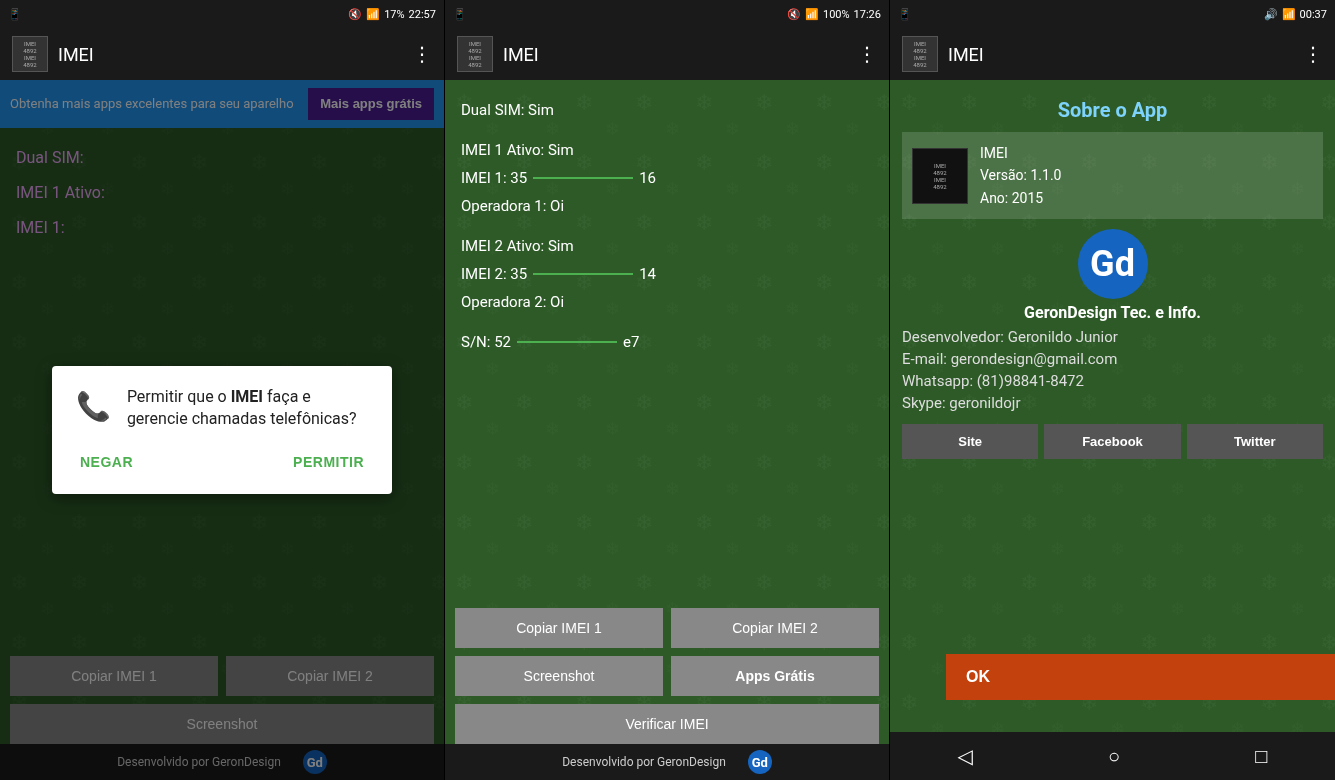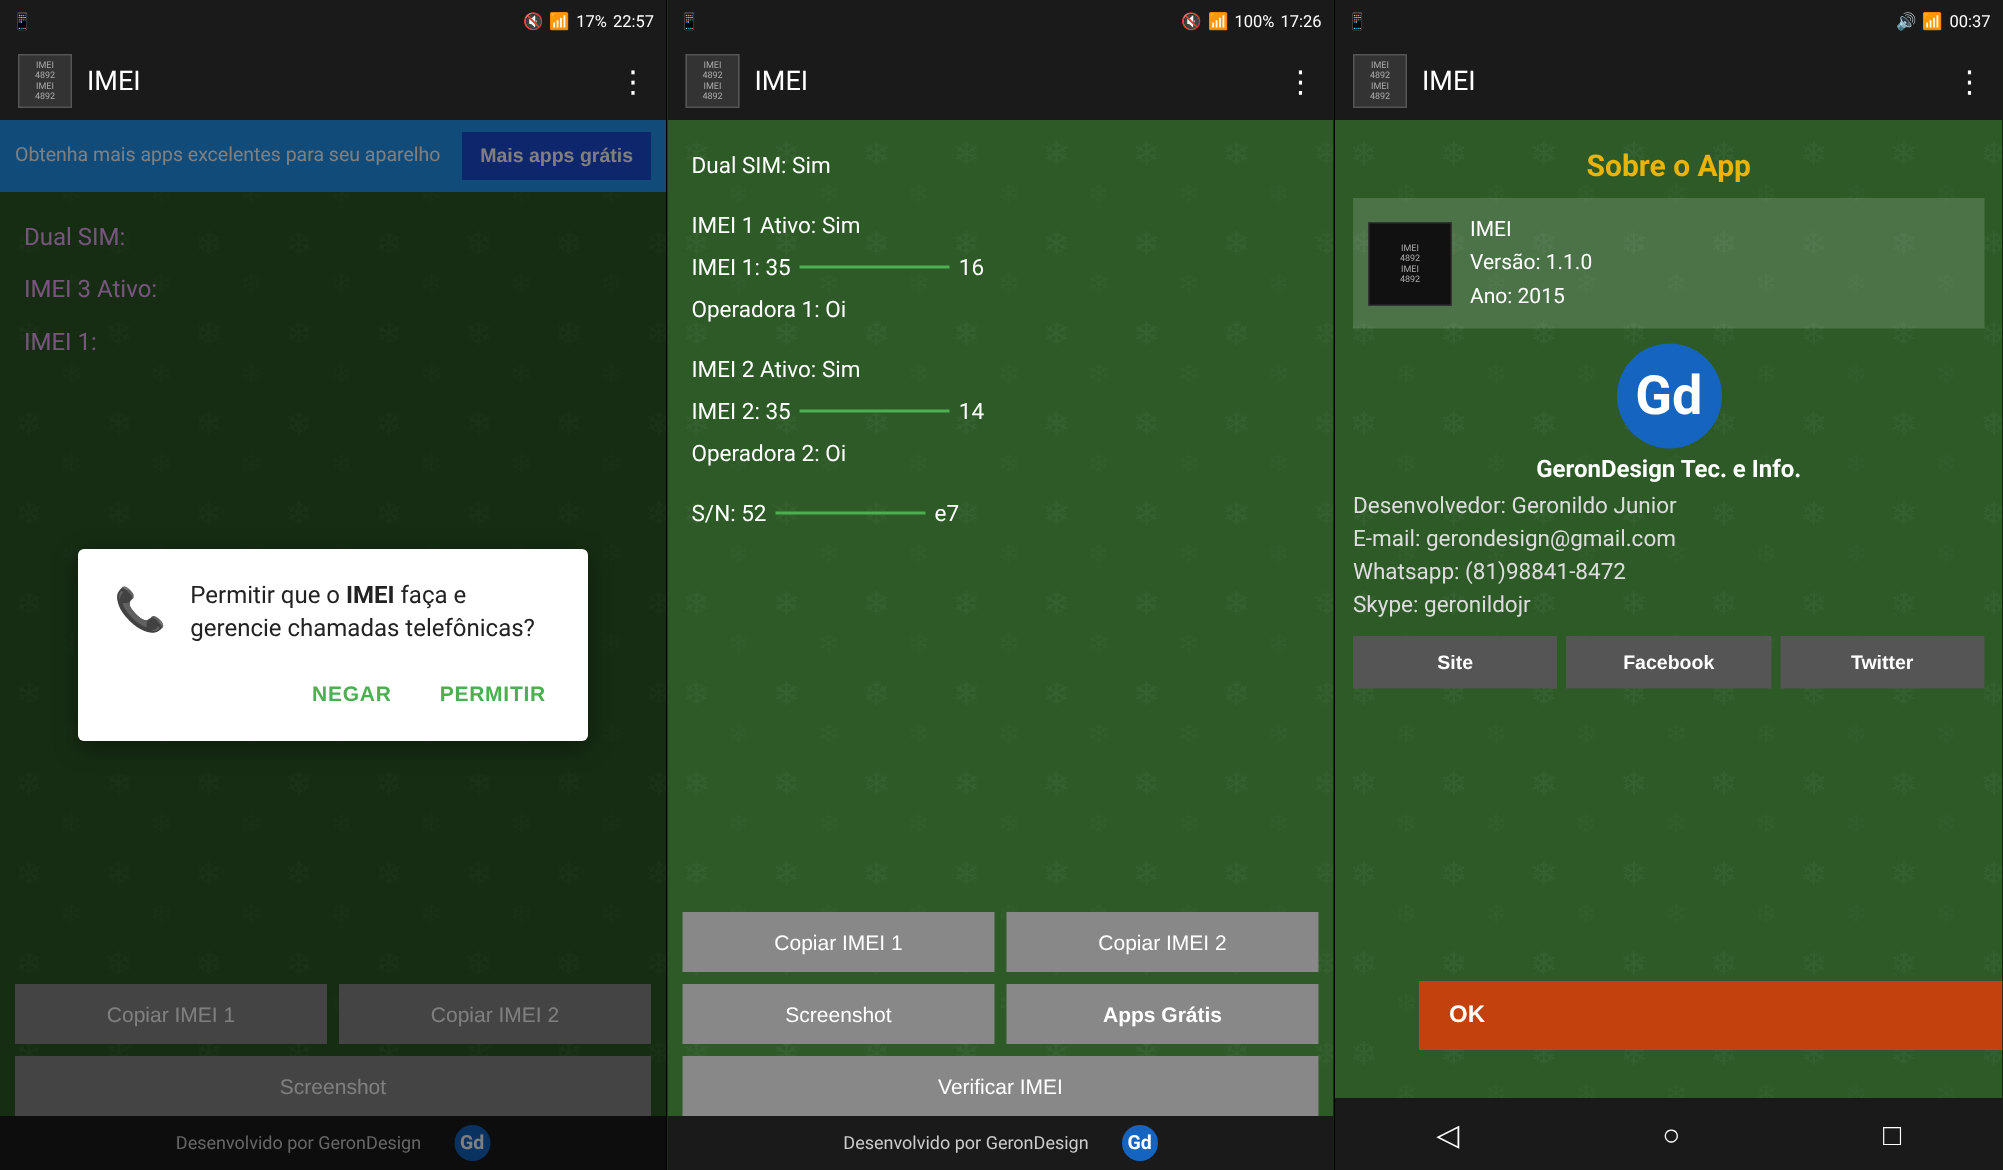--- a/index.html
+++ b/index.html
@@ -105,21 +105,21 @@
       padding: 8px 10px;
       position: relative;
       z-index: 2;
     }
     .promo-text {
       color: #fff;
       font-size: 13px;
       flex: 1;
     }
     .promo-btn {
-      background: #1d4ed8;
+      background: #4c1d95;
       color: #fff;
       font-size: 13px;
       font-weight: bold;
       padding: 8px 12px;
       border: none;
       cursor: pointer;
       text-align: center;
       line-height: 1.2;
     }
 
@@ -223,21 +223,21 @@
       font-size: 28px;
       margin-top: 4px;
     }
     .dialog-text {
       font-size: 16px;
       color: #222;
       line-height: 1.4;
     }
     .dialog-actions {
       display: flex;
-      justify-content: flex-end;
+      justify-content: space-between;
       gap: 24px;
       margin-top: 4px;
     }
     .dialog-btn {
       background: none;
       border: none;
       font-size: 14px;
       font-weight: bold;
       cursor: pointer;
       padding: 8px 4px;
@@ -261,21 +261,21 @@
       max-width: 100px;
     }
 
     
     .about-section {
       padding: 8px 12px;
       position: relative;
       z-index: 2;
     }
     .about-title {
-      color: #eab308;
+      color: #7dd3fc;
       font-size: 20px;
       font-weight: bold;
       text-align: center;
       padding: 10px 0;
     }
     .about-app-row {
       display: flex;
       align-items: center;
       gap: 12px;
       background: rgba(255,255,255,0.15);
@@ -408,21 +408,21 @@
       </svg>
     </div>
 
     <div class="promo-banner">
       <span class="promo-text">Obtenha mais apps excelentes para seu aparelho</span>
       <button class="promo-btn">Mais apps grátis</button>
     </div>
 
     <div class="info-section">
       <div class="info-row">Dual SIM:</div>
-      <div class="info-row">IMEI 3 Ativo:</div>
+      <div class="info-row">IMEI 1 Ativo:</div>
       <div class="info-row">IMEI 1:</div>
     </div>
 
     <div class="bottom-buttons">
       <div class="btn-row">
         <button class="btn-gray">Copiar IMEI 1</button>
         <button class="btn-gray">Copiar IMEI 2</button>
       </div>
       <button class="btn-gray-full">Screenshot</button>
     </div>

